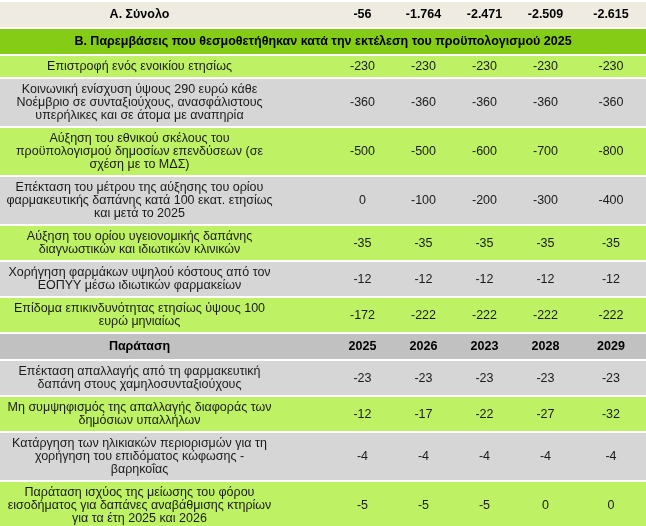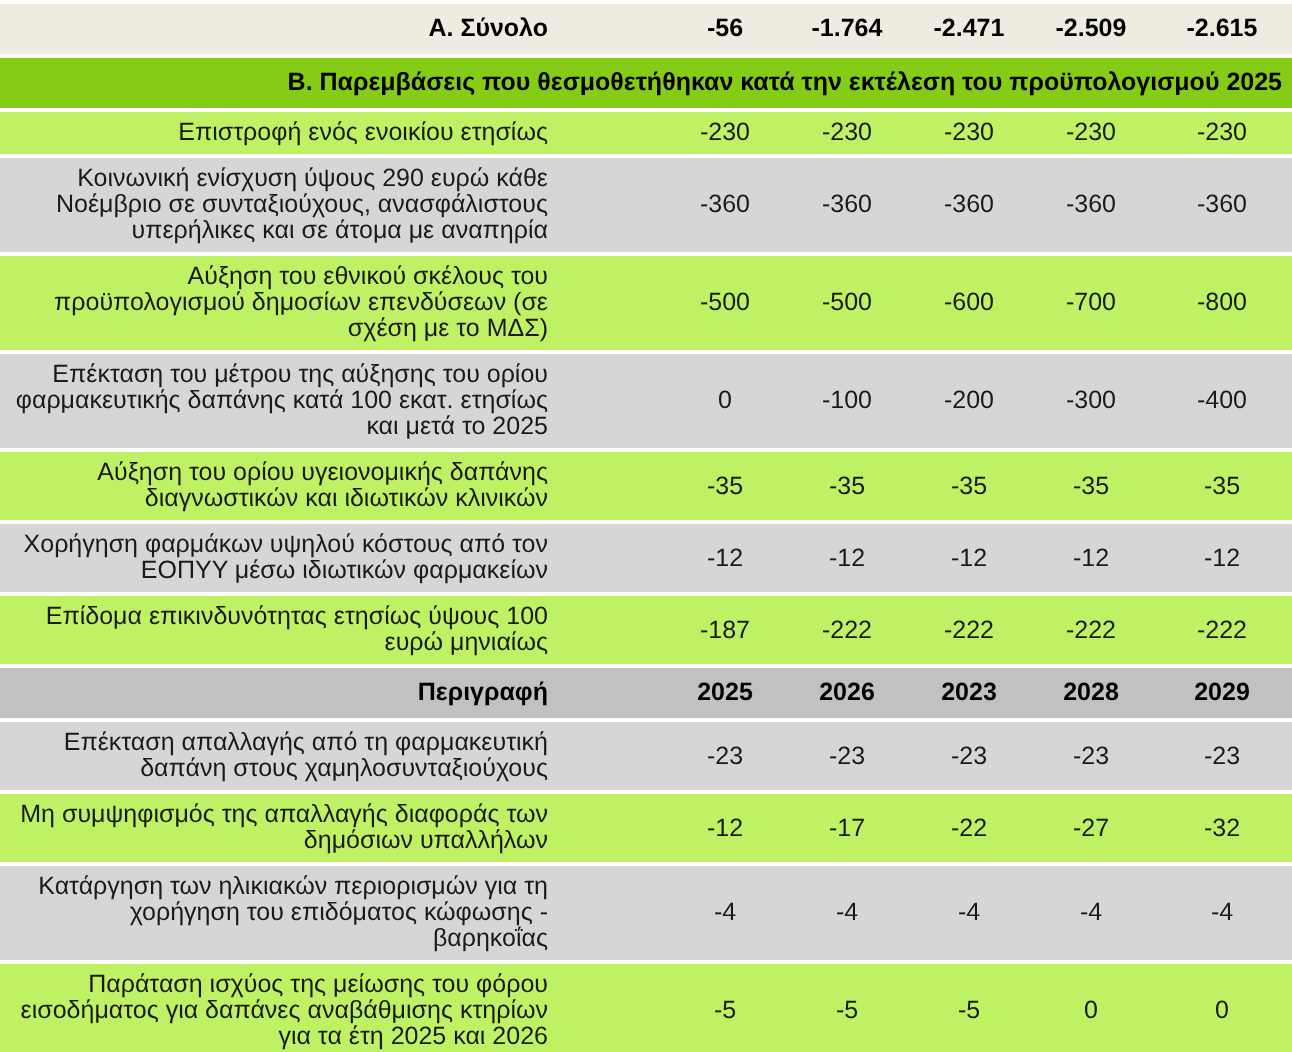--- a/index.html
+++ b/index.html
@@ -10,21 +10,21 @@
   }
   table.fiscal{
     width:646px;
     border-collapse:separate;
     border-spacing:0 2px;
     table-layout:fixed;
     font-size:12.5px;
     line-height:13px;
   }
   td{padding:4px 2px;vertical-align:middle;}
-  td.lbl{padding:4px 58px 4px 5px;text-align:right;}
+  td.lbl{padding:4px 58px 4px 5px;text-align:center;}
   td.num{text-align:center;white-space:nowrap;}
   tr.total td{background:#eeece1;font-weight:bold;color:#000;padding-top:6px;padding-bottom:6px;}
   tr.section td{background:#84cc16;font-weight:bold;color:#000;padding-top:6px;padding-bottom:6px;}
   tr.yearhdr td{background:#c1c1c1;font-weight:bold;color:#000;padding-top:6px;padding-bottom:6px;}
   tr.light td{background:#bef264;}
   tr.gray td{background:#d6d6d6;}
 </style>
 </head>
 <body>
 
@@ -102,29 +102,29 @@
       <td class="lbl">Χορήγηση φαρμάκων υψηλού κόστους από τον ΕΟΠΥΥ μέσω ιδιωτικών φαρμακείων</td>
       <td class="num">-12</td>
       <td class="num">-12</td>
       <td class="num">-12</td>
       <td class="num">-12</td>
       <td class="num">-12</td>
     </tr>
 
     <tr class="light">
       <td class="lbl">Επίδομα επικινδυνότητας ετησίως ύψους 100 ευρώ μηνιαίως</td>
-      <td class="num">-187</td>
+      <td class="num">-172</td>
       <td class="num">-222</td>
       <td class="num">-222</td>
       <td class="num">-222</td>
       <td class="num">-222</td>
     </tr>
 
     <tr class="yearhdr">
-      <td class="lbl">Περιγραφή</td>
+      <td class="lbl">Παράταση</td>
       <td class="num">2025</td>
       <td class="num">2026</td>
       <td class="num">2023</td>
       <td class="num">2028</td>
       <td class="num">2029</td>
     </tr>
 
     <tr class="gray">
       <td class="lbl">Επέκταση απαλλαγής από τη φαρμακευτική δαπάνη στους χαμηλοσυνταξιούχους</td>
       <td class="num">-23</td>

